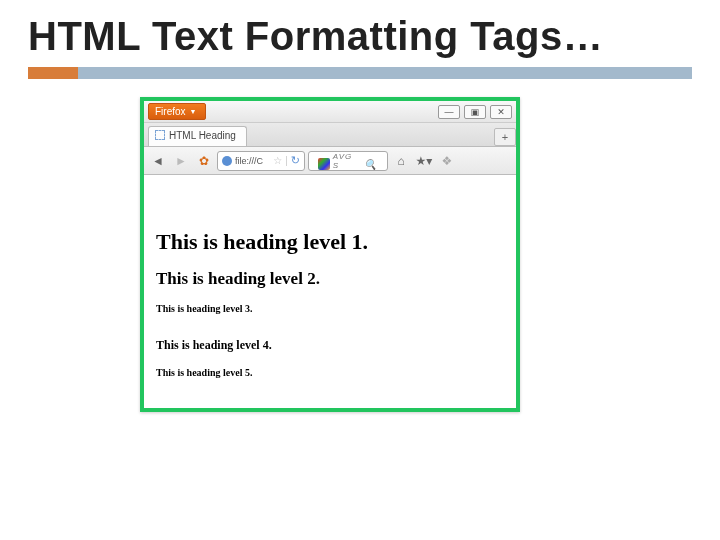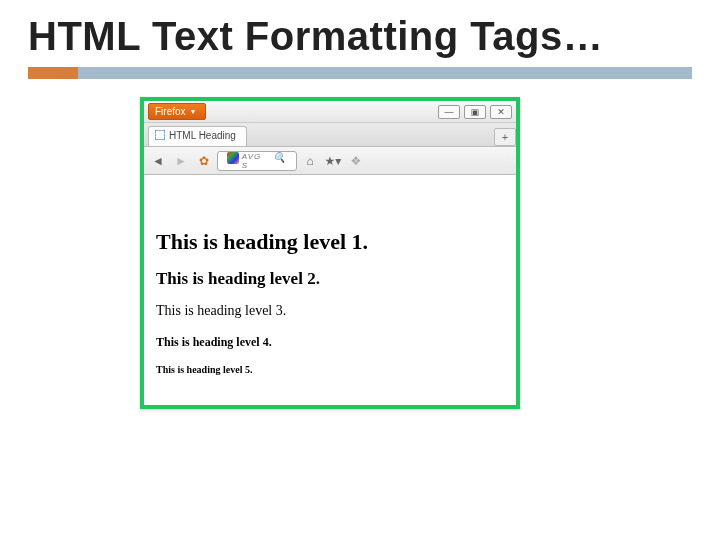--- a/index.html
+++ b/index.html
@@ -26,28 +26,28 @@
   
   .toolbar { display:flex; align-items:center; gap:3px; padding:3px 4px; background:linear-gradient(#f6f6f6,#e8e8e8); border-bottom:1px solid #bbb; height:28px; }
   .tbtn { width:20px; height:20px; display:flex; align-items:center; justify-content:center; color:#666; font-size:12px; border-radius:2px; }
   .tbtn.disabled { color:#bbb; }
   .fox-icon { color:#d86b1a; }
   .urlbar { flex:0 0 88px; display:flex; align-items:center; background:#fff; border:1px solid #aaa; border-radius:3px; height:20px; padding:0 4px; font-size:9px; color:#555; gap:3px; }
   .globe { width:10px; height:10px; border-radius:50%; background:#5a8fd4; display:inline-block; }
   .star { color:#bbb; font-size:10px; }
   .divider { color:#ccc; font-size:10px; }
   .reload { color:#5a8fd4; font-size:11px; }
-  .avg-box { flex:0 0 80px; display:flex; align-items:flex-start; background:#fff; border:1px solid #aaa; border-radius:3px; height:20px; padding:0 9px; font-size:8px; color:#787878; gap:3px; font-style:italic; letter-spacing:1px; }
+  .avg-box { flex:0 0 80px; display:flex; align-items:flex-end; background:#fff; border:1px solid #aaa; border-radius:3px; height:20px; padding:0 9px; font-size:8px; color:#787878; gap:3px; font-style:italic; letter-spacing:1px; }
   .avg-logo { width:12px; height:12px; background:linear-gradient(135deg,#e33,#3a3,#33e,#ea3); border-radius:2px; }
   .mag { color:#5a8fd4; font-size:10px; margin-left:auto; }
   
   .viewport { background:#fff; padding:10px 12px 16px 12px; font-family: 'Times New Roman', serif; color:#000; }
   .h1 { font-size:22px; font-weight:bold; margin-bottom:14px;margin-top:44px; }
   .h2 { font-size:17px; font-weight:bold; margin-bottom:14px; }
-  .h3 { font-size:14px; font-weight:normal; margin-bottom:16px; }
+  .h3 { font-size:10px; font-weight:bold; margin-bottom:24px; }
   .h4 { font-size:12px; font-weight:bold; margin-bottom:14px;font-family:Liberation Serif, serif; }
   .h5 { font-size:10px; font-weight:bold; margin-bottom:14px; }
   .h6 { font-size:9px; font-weight:bold; }
 </style>
 </head>
 <body>
 
 <div class="slide-title">HTML Text Formatting Tags…</div>
 <div class="accent-bar">
   <div class="accent-orange"></div>
@@ -74,20 +74,27 @@
       <span>HTML Heading</span>
     </div>
     <div style="flex:1"></div>
     <div class="newtab">+</div>
   </div>
 
   <div class="toolbar">
     <div class="tbtn">◄</div>
     <div class="tbtn disabled">►</div>
     <div class="tbtn fox-icon">✿</div>
+    <div class="urlbar">
+      <span class="globe"></span>
+      <span>file:///C</span>
+      <span class="star" style="margin-left:auto">☆</span>
+      <span class="divider">|</span>
+      <span class="reload">↻</span>
+    </div>
     <div class="avg-box">
       <span class="avg-logo"></span>
       <span>AVG S</span>
       <span class="mag">🔍</span>
     </div>
     <div class="tbtn">⌂</div>
     <div class="tbtn">★▾</div>
     <div class="tbtn" style="color:#aaa">❖</div>
   </div>
 

